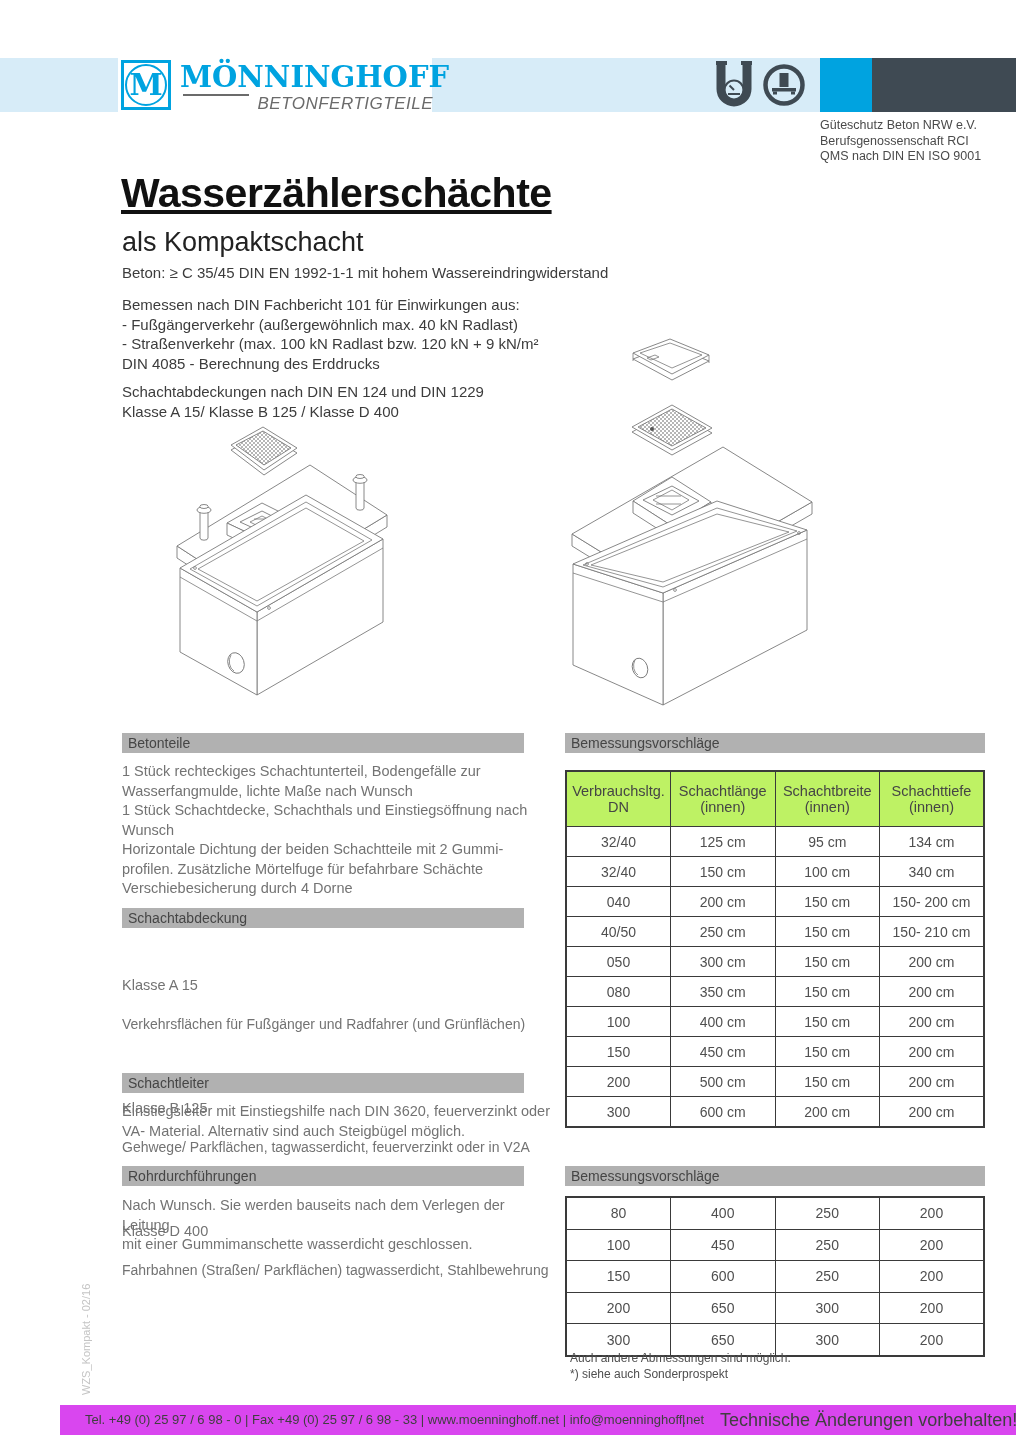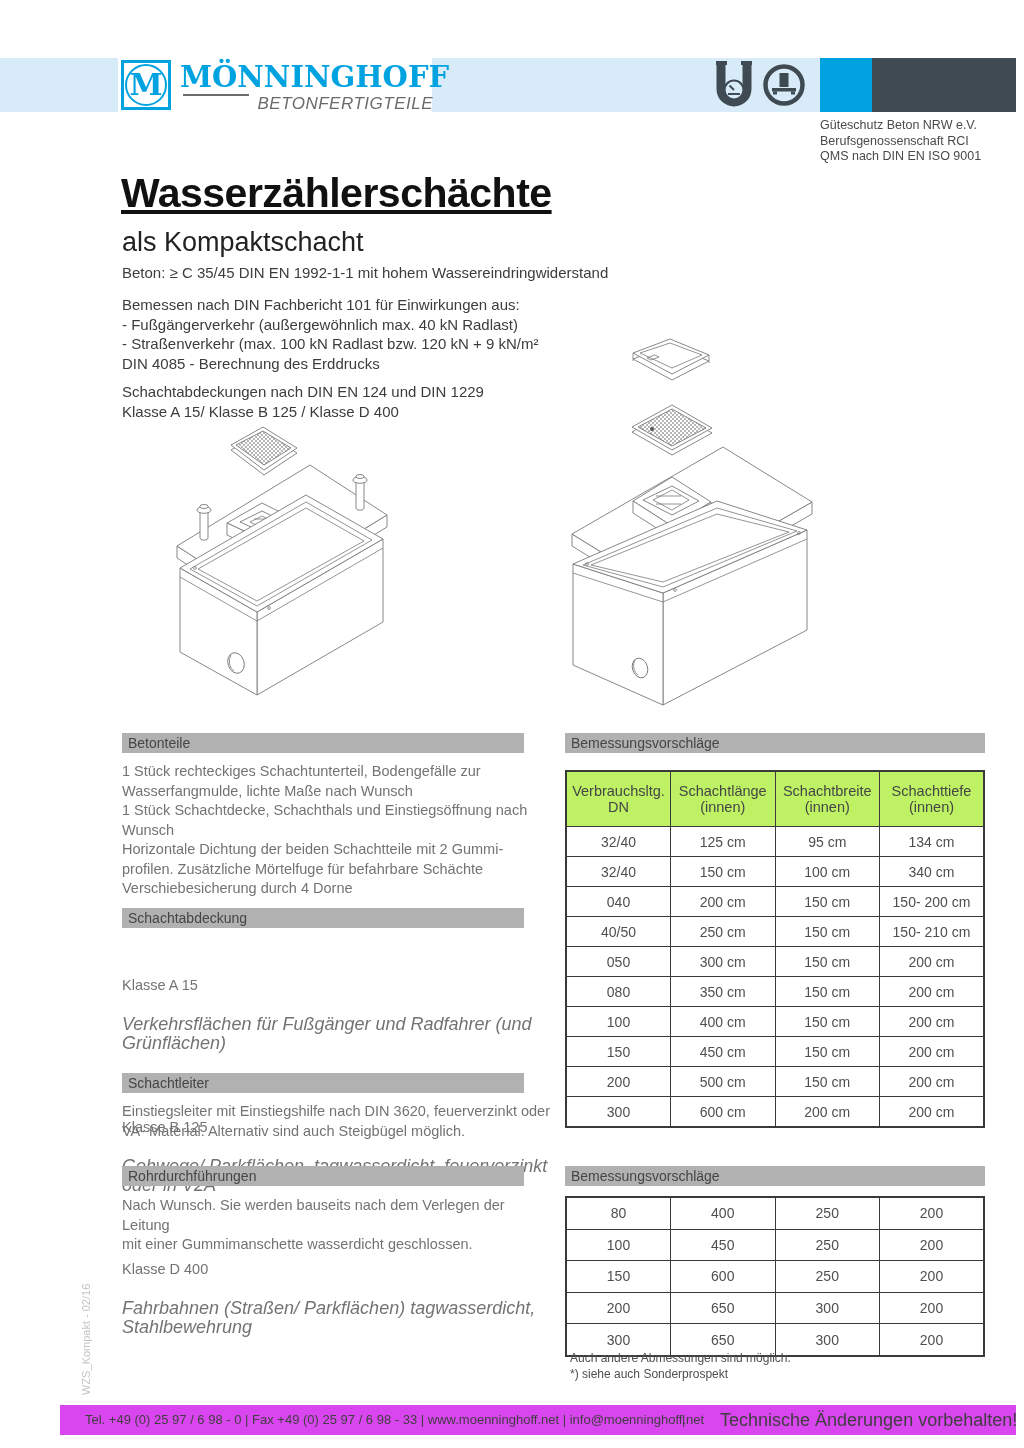--- a/index.html
+++ b/index.html
@@ -27,21 +27,21 @@
   .beton-line{position:absolute;left:122px;top:264px;font-size:15px;color:#3c3c3c;}
   .intro{position:absolute;left:122px;top:295px;font-size:15px;line-height:19.5px;white-space:pre-line;}
   .covers{position:absolute;left:122px;top:382px;font-size:15px;line-height:19.5px;white-space:pre-line;}
   
   .bar{position:absolute;height:20px;background:#b1b1b1;color:#454545;font-size:14px;line-height:20px;padding-left:6px;box-sizing:border-box;}
   .bar.w-left{left:122px;width:402px;}
   .bar.w-right{left:565px;width:420px;}
   .sect{position:absolute;left:122px;width:430px;font-size:14.5px;line-height:19.5px;color:#737373;white-space:pre-line;}
   .klasse-group{margin-bottom:7px;}
   .klasse-name{font-size:14.5px;line-height:19px;}
-  .klasse-desc{font-size:18px;line-height:19px;font-style:italic;}
+  .klasse-desc{font-size:14px;line-height:19px;}
   
   table.dim{position:absolute;left:565px;width:420px;border-collapse:collapse;table-layout:fixed;
             font-size:14px;color:#4f4f4f;background:#fff;border:2px solid #3a3a3a;}
   table.dim th{background:#bef264;font-weight:normal;white-space:pre-line;height:52px;
                border:1.5px solid #3a3a3a;text-align:center;vertical-align:middle;font-size:14.5px;color:#454545;}
   table.dim td{border:1.5px solid #3a3a3a;text-align:center;vertical-align:middle;}
   table#t1 td{height:27px;}
   table#t2 td{height:28.6px;}
   .footnote{position:absolute;left:570px;top:1351px;font-size:12px;line-height:15.5px;color:#4f4f4f;white-space:pre-line;}
   

